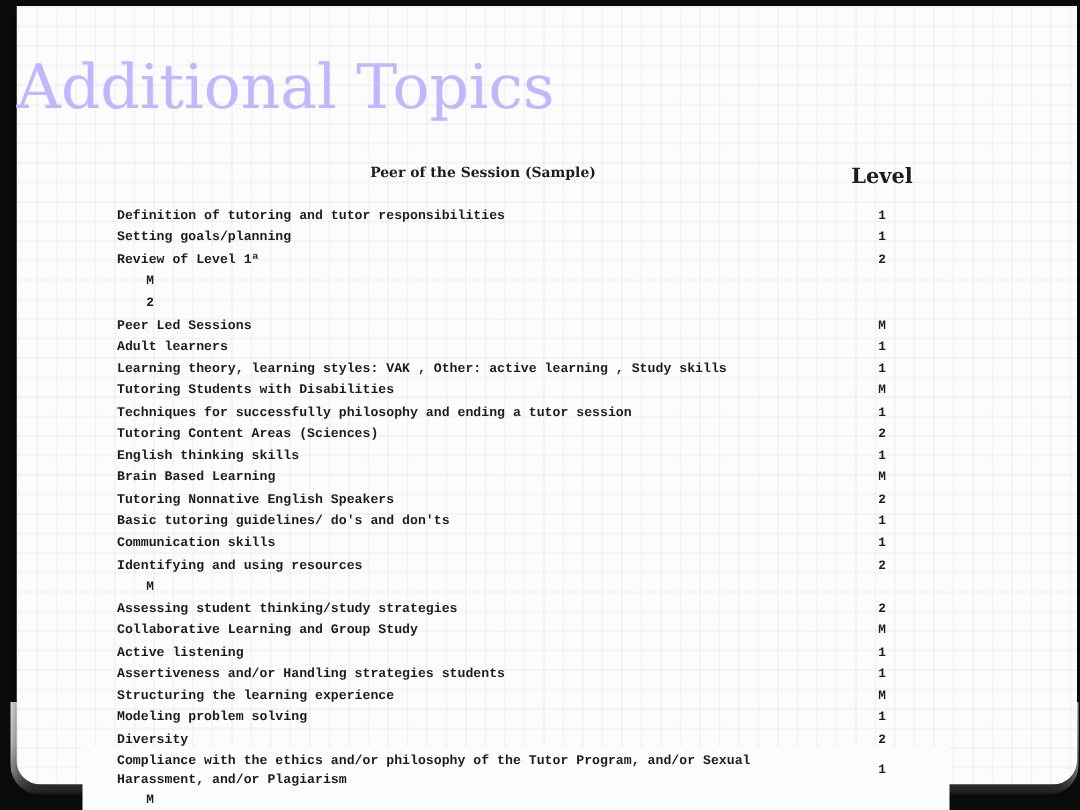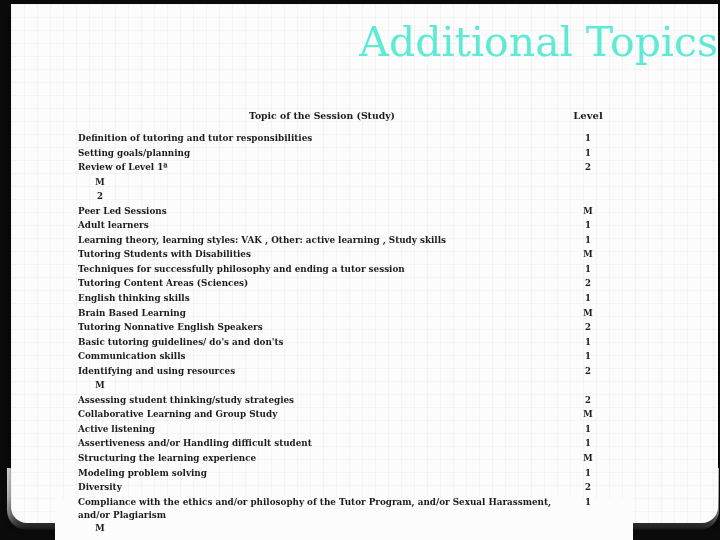--- a/index.html
+++ b/index.html
@@ -27,53 +27,53 @@
     box-shadow: 0 3px 8px rgba(0,0,0,0.55);
     z-index: 1;
   }
   .table-strip {
     position: absolute; left: 55px; top: 498px; width: 578px; height: 42px;
     background: #fcfcfc;
     z-index: 2;
   }
   .content { position: absolute; left: 0; top: 0; width: 720px; height: 540px; z-index: 3; }
   .title {
-    position: absolute; top: 18px; left: 11px; width: 707px;
-    text-align: right;
+    position: absolute; top: 34px; left: 11px; width: 707px;
+    text-align: left;
     font-size: 41px; line-height: 1.2;
-    color: #5eead4;
+    color: #c4b5fd;
     font-weight: 400;
     letter-spacing: 0px;
   }
   .topics-table {
     position: absolute; left: 78px; top: 110px; width: 532px;
     color: #1c1c1c;
     font-weight: bold;
     font-size: 8.8px;
   }
   .thead { display: flex; align-items: flex-start; margin-bottom: 11px; }
   .th-topic { flex: 1; text-align: center; font-size: 9.3px; }
-  .th-level { width: 44px; text-align: center; font-size: 10px; }
-  .row { display: flex; align-items: flex-start; min-height: 14.55px; }
+  .th-level { width: 44px; text-align: center; font-size: 14px; }
+  .row { display: flex; align-items: center; min-height: 14.55px; font-family: Liberation Mono, monospace; }
   .cell-topic { flex: 1; padding-right: 8px; line-height: 13px; }
   .cell-level { width: 44px; text-align: center; font-size: 8.5px; line-height: 13px; }
 </style>
 </head>
 <body>
 
 <div class="paper-under"></div>
 <div class="paper"></div>
 <div class="table-strip"></div>
 
 <div class="content">
   <div class="title">Additional Topics</div>
 
   <div class="topics-table">
     <div class="thead">
-      <div class="th-topic">Topic of the Session (Study)</div>
+      <div class="th-topic">Peer of the Session (Sample)</div>
       <div class="th-level">Level</div>
     </div>
     <div>
         <div class="row">
     <div class="cell-topic">Definition of tutoring and tutor responsibilities</div>
     <div class="cell-level">1</div>
   </div>
         <div class="row">
     <div class="cell-topic">Setting goals/planning</div>
     <div class="cell-level">1</div>
@@ -145,21 +145,21 @@
   </div>
         <div class="row">
     <div class="cell-topic">Collaborative Learning and Group Study</div>
     <div class="cell-level">M</div>
   </div>
         <div class="row">
     <div class="cell-topic">Active listening</div>
     <div class="cell-level">1</div>
   </div>
         <div class="row">
-    <div class="cell-topic">Assertiveness and/or Handling difficult student</div>
+    <div class="cell-topic">Assertiveness and/or Handling strategies students</div>
     <div class="cell-level">1</div>
   </div>
         <div class="row">
     <div class="cell-topic">Structuring the learning experience</div>
     <div class="cell-level">M</div>
   </div>
         <div class="row">
     <div class="cell-topic">Modeling problem solving</div>
     <div class="cell-level">1</div>
   </div>

